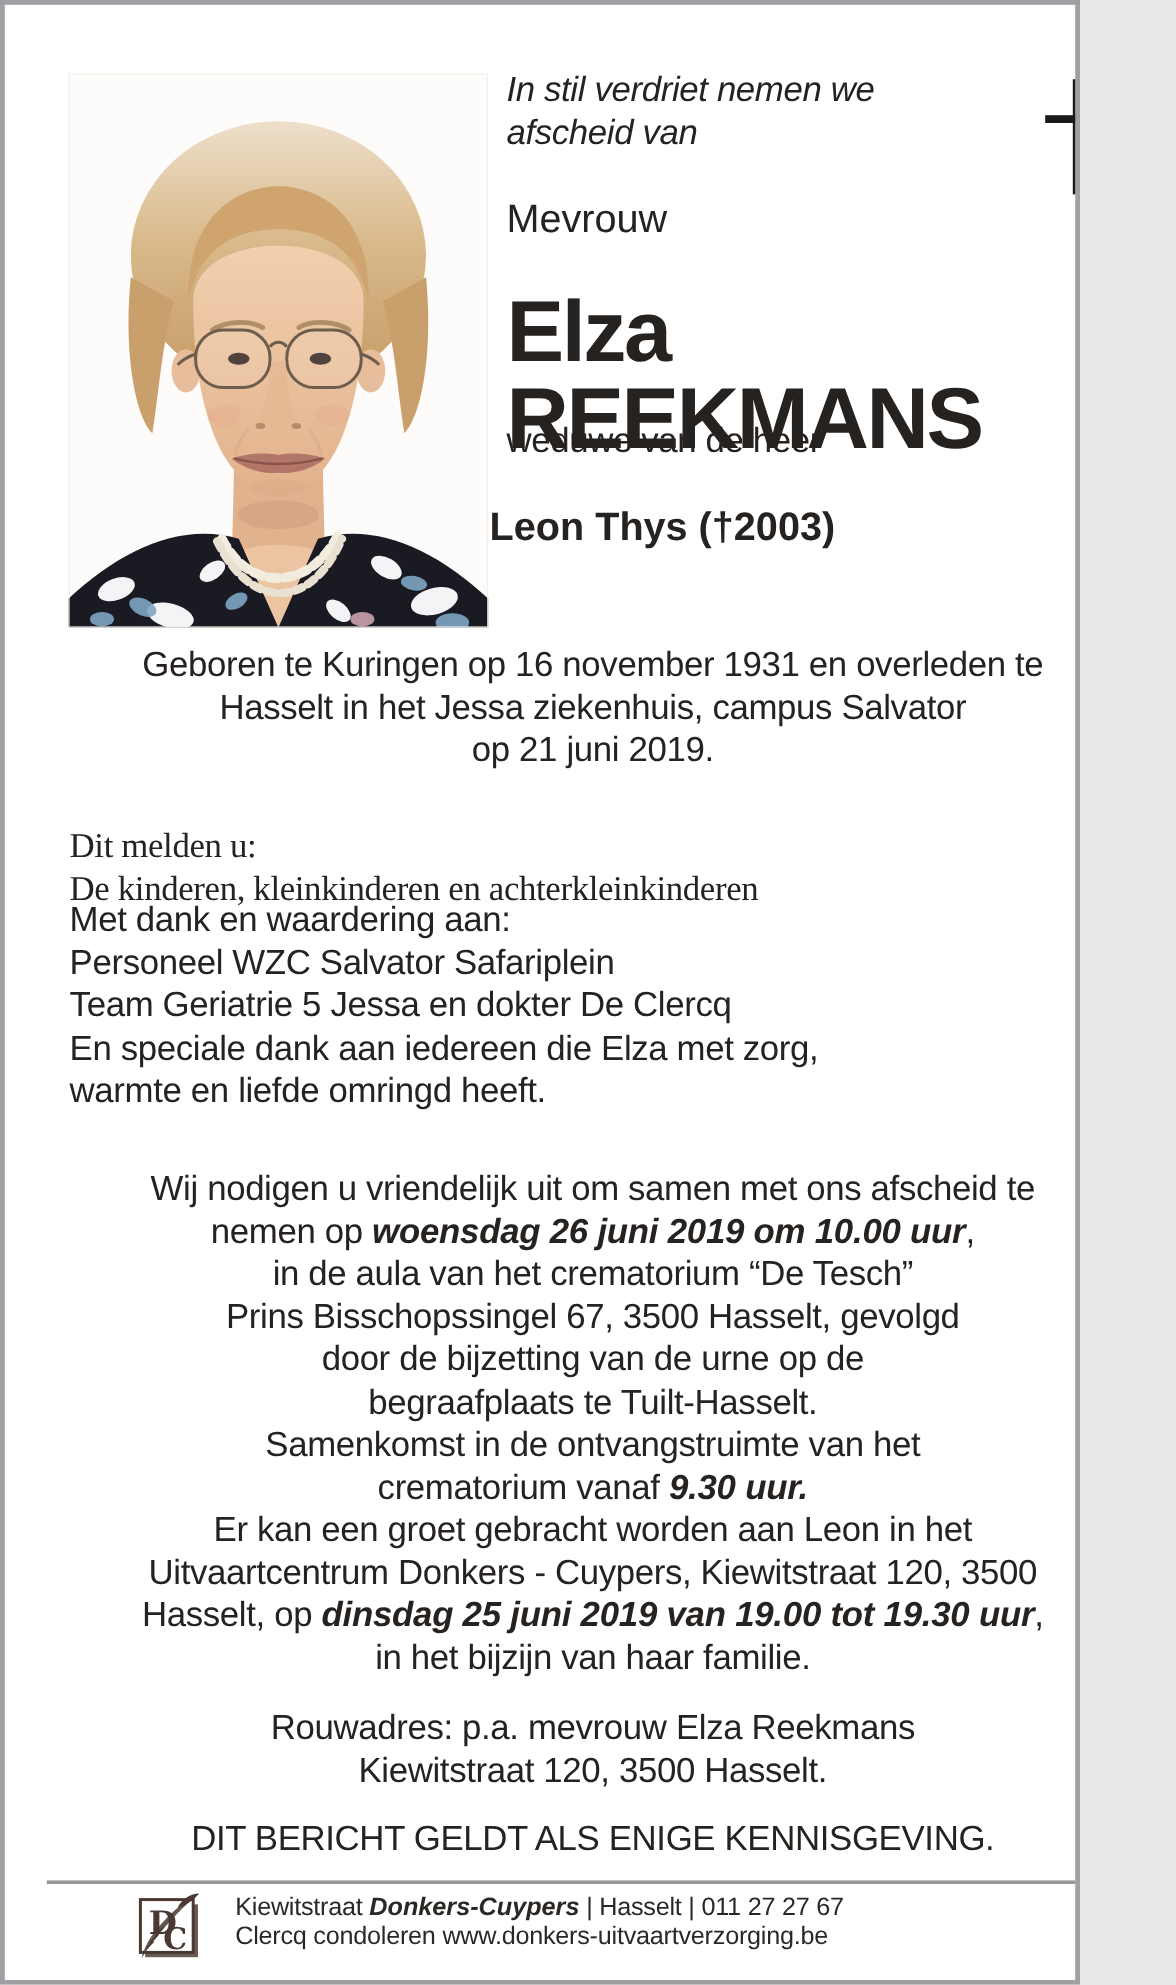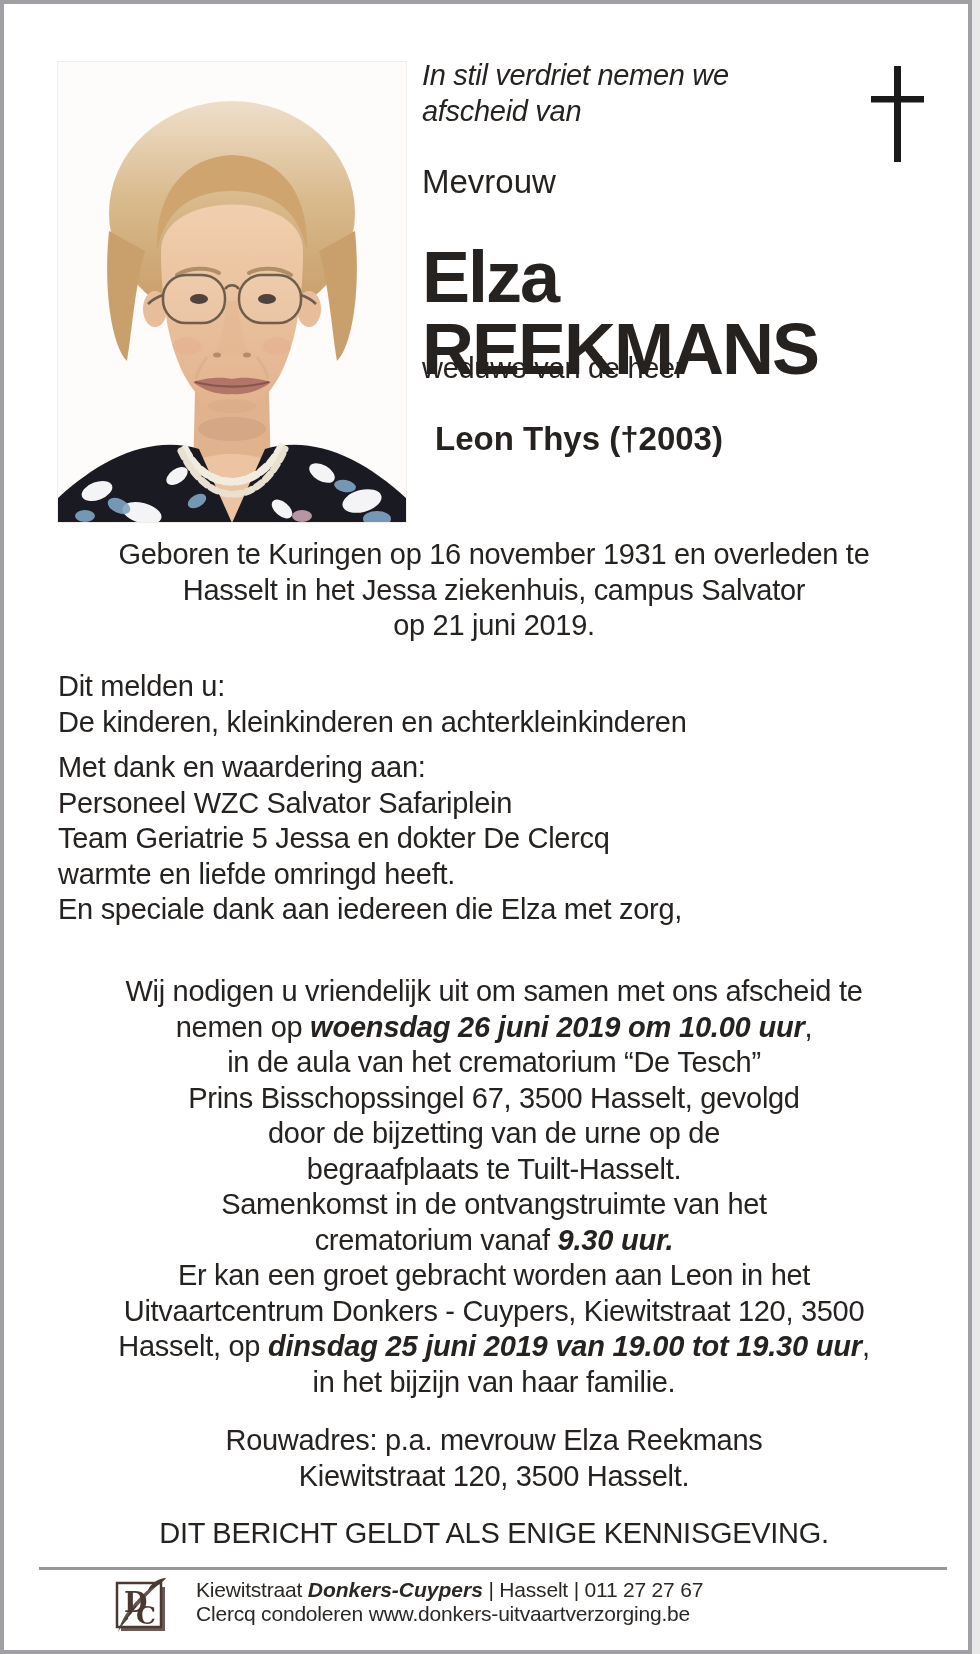--- a/index.html
+++ b/index.html
@@ -1,40 +1,40 @@
 <!DOCTYPE html>
 <html><head>
 <meta charset="utf-8">
 <style>
   html,body { margin:0; padding:0; background:#e8e8e8; }
   .page {
-    position:relative; width:972px; height:1654px;
+    position:relative; width:900px; height:1654px;
     background:#ffffff; box-sizing:border-box;
     border:4px solid #a0a0a4; overflow:hidden;
     font-family:"Liberation Sans", sans-serif;
     color:#262220;
   }
   .abs { position:absolute; }
 
   
   .intro { left:418px; top:53px; font-size:29px; line-height:36px; font-style:italic; letter-spacing:-0.3px; }
   .salutation { left:418px; top:161px; font-size:33px; line-height:1; }
   .name { left:418px; top:237px; font-size:72px; line-height:1; font-weight:bold; letter-spacing:-2px; margin:0; }
   .widow { left:418px; top:350px; font-size:29px; line-height:1; letter-spacing:-0.3px;text-align:right; }
-  .spouse { left:431px; top:418px; font-size:33px; line-height:1; font-weight:bold; }
+  .spouse { left:404px; top:418px; font-size:33px; line-height:1; font-weight:bold; }
 
   .photo { left:53px; top:57px; width:350px; height:462px; }
   .cross { left:866px; top:60px; width:56px; height:100px; }
 
   
   .blk { font-size:29px; line-height:35.5px; letter-spacing:-0.3px; }
   .center { left:40px; width:900px; text-align:center; }
   .leftblk { left:54px; width:886px; text-align:left; }
   #birth   { top:533px; }
-  #announce{ top:665px; }
+  #announce{ top:684px;font-family:Liberation Serif, serif; }
   #thanks  { top:746px; }
   #invite  { top:970px; }
   #rouw    { top:1419px; }
   #notice  { top:1512px; }
   .b { font-weight:bold; letter-spacing:-0.2px;font-style:italic; }
 
   .sep { left:35px; top:1563px; width:908px; height:3px; background:#97979b; }
 
   .logo { left:108px; top:1570px; width:62px; height:62px; }
   .footer-text { left:192px; top:1574px; font-size:21px; line-height:23.5px; color:#2b2724; letter-spacing:-0.2px; }
@@ -138,22 +138,22 @@
 
   <div class="abs blk leftblk" id="announce">
     <div>Dit melden u:</div>
     <div>De kinderen, kleinkinderen en achterkleinkinderen</div>
   </div>
 
   <div class="abs blk leftblk" id="thanks">
     <div>Met dank en waardering aan:</div>
     <div>Personeel WZC Salvator Safariplein</div>
     <div>Team Geriatrie 5 Jessa en dokter De Clercq</div>
+    <div>En speciale dank aan iedereen die Elza met zorg,</div>
     <div>warmte en liefde omringd heeft.</div>
-    <div>En speciale dank aan iedereen die Elza met zorg,</div>
   </div>
 
   <div class="abs blk center" id="invite">
     <div>Wij nodigen u vriendelijk uit om samen met ons afscheid te</div>
     <div><span>nemen op </span><span class="b">woensdag 26 juni 2019 om 10.00 uur</span><span>,</span></div>
     <div>in de aula van het crematorium “De Tesch”</div>
     <div>Prins Bisschopssingel 67, 3500 Hasselt, gevolgd</div>
     <div>door de bijzetting van de urne op de</div>
     <div>begraafplaats te Tuilt-Hasselt.</div>
     <div>Samenkomst in de ontvangstruimte van het</div>

